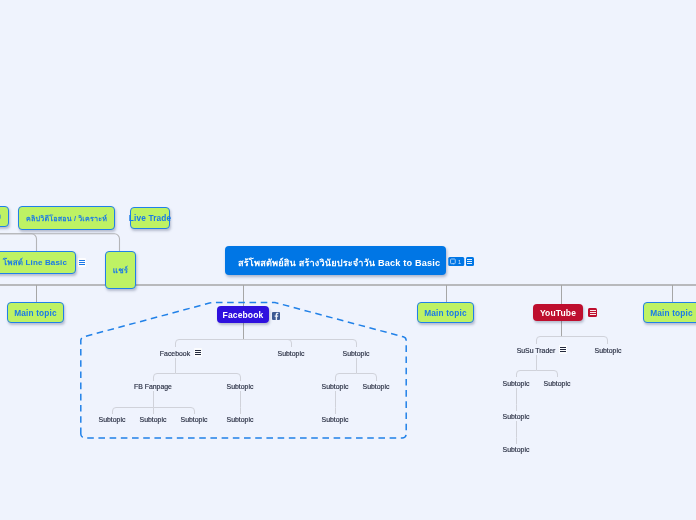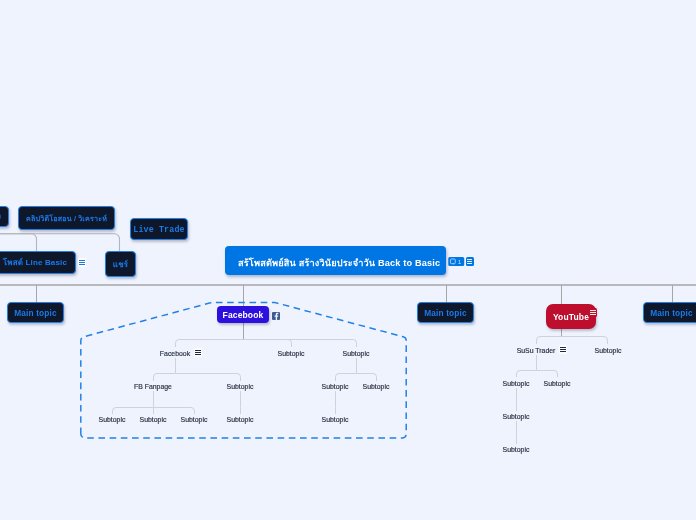--- a/index.html
+++ b/index.html
@@ -12,21 +12,21 @@
   }
   #canvas{position:relative;width:696px;height:520px;background:#eff3fd;overflow:hidden;}
   svg.edges{position:absolute;left:0;top:0;width:696px;height:520px;pointer-events:none;}
 
   
   .chip{
     position:absolute;
     display:flex;align-items:center;justify-content:center;
     box-sizing:border-box;
     white-space:nowrap;
-    background:#0f172a;
+    background:#bef264;
     border:1.6px solid #2080e8;
     border-radius:4px;
     color:#1a7ae8;
     font-weight:bold;
     font-size:8.3px;
     letter-spacing:.15px;
     box-shadow:1px 2px 2.5px rgba(40,50,90,.28);
     z-index:5;
   }
   .chip.root{
@@ -108,35 +108,35 @@
   </svg>
 
   <div class="chip" style="left:-24px;top:206px;width:33px;height:21px;font-size:8px;justify-content:flex-end;padding-right:7px;overflow:hidden;">
       <span>ง</span>
     </div>
 
   <div class="chip" style="left:18px;top:206px;width:97px;height:24px;font-size:7.2px;">
       <span>คลิปวิดีโอสอน / วิเคราะห์</span>
     </div>
 
-  <div class="chip" style="left:130px;top:218px;width:58px;height:22px;font-family:Liberation Mono, monospace;">
+  <div class="chip" style="left:130px;top:207px;width:40px;height:22px;">
       <span>Live Trade</span>
     </div>
 
   <div class="chip" style="left:-8px;top:251px;width:84px;height:23px;font-size:8px;justify-content:flex-end;padding-right:8px;">
       <span>โพสต์ Line Basic</span>
     </div>
 
   <div class="hamb blue" style="left:78px;top:258px;">
     <i></i>
       <i></i>
       <i></i>
   </div>
 
-  <div class="chip" style="left:105px;top:251px;width:31px;height:26px;font-size:8px;">
+  <div class="chip" style="left:105px;top:251px;width:31px;height:38px;font-size:8px;">
       <span>แชร์</span>
     </div>
 
   <div class="chip root" style="left:225px;top:246px;width:221px;height:29px;font-size:9.2px;">
       <span>สร้โพสตัพย์สิน สร้างวินัยประจำวัน Back to Basic</span>
     </div>
 
   <svg class="ic" style="left:448px;top:256.5px;width:16.5px;height:9px;" viewBox="0 0 32 18">
     <rect x="0" y="0" width="32" height="18" rx="3" fill="#0076e5"></rect>
     <rect x="4.6" y="4" width="9.4" height="9.4" rx="1.6" fill="none" stroke="#a9d0f8" stroke-width="1.9"></rect>
@@ -160,21 +160,21 @@
 
   <svg class="ic" style="left:271.5px;top:311.5px;width:8px;height:8px;" viewBox="0 0 16 16">
     <rect x="0" y="0" width="16" height="16" rx="2.2" fill="#3d5a93"></rect>
     <path d="M10.2 16 V9.6 H12.2 L12.6 6.9 H10.2 V5.3 c0-.8.22-1.32 1.37-1.32 H12.7 V1.6 C12.45 1.57 11.64 1.5 10.7 1.5 c-1.97 0-3.32 1.2-3.32 3.4 V6.9 H5.3 V9.6 H7.38 V16 Z" fill="#eef2f9"></path>
   </svg>
 
   <div class="chip" style="left:417px;top:302px;width:57px;height:21px;">
       <span>Main topic</span>
     </div>
 
-  <div class="chip yt" style="left:546px;top:304px;width:50px;height:25px;border-radius:7px;">
+  <div class="chip yt" style="left:533px;top:304px;width:50px;height:17px;">
       <span>YouTube</span>
     </div>
 
   <div class="noteblk" style="left:588px;top:308px;">
     <i></i>
       <i></i>
       <i></i>
   </div>
 
   <div class="chip" style="left:643px;top:302px;width:57px;height:21px;">

